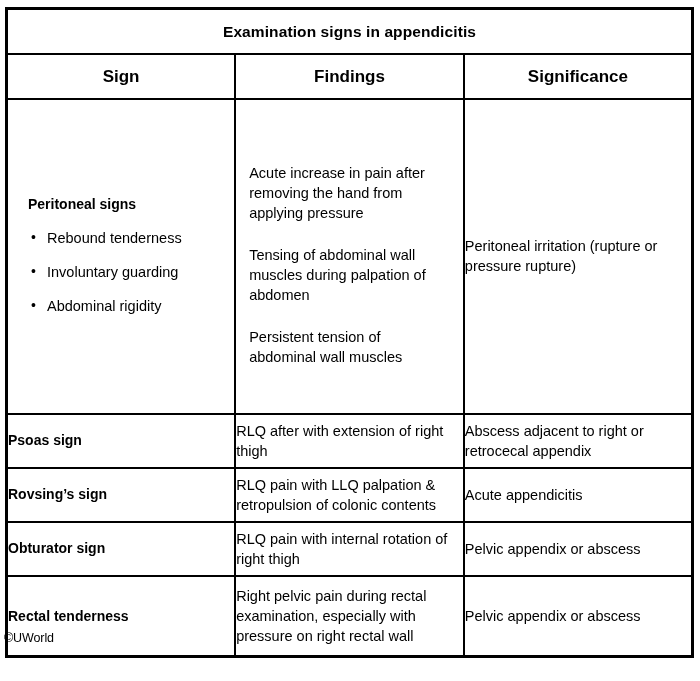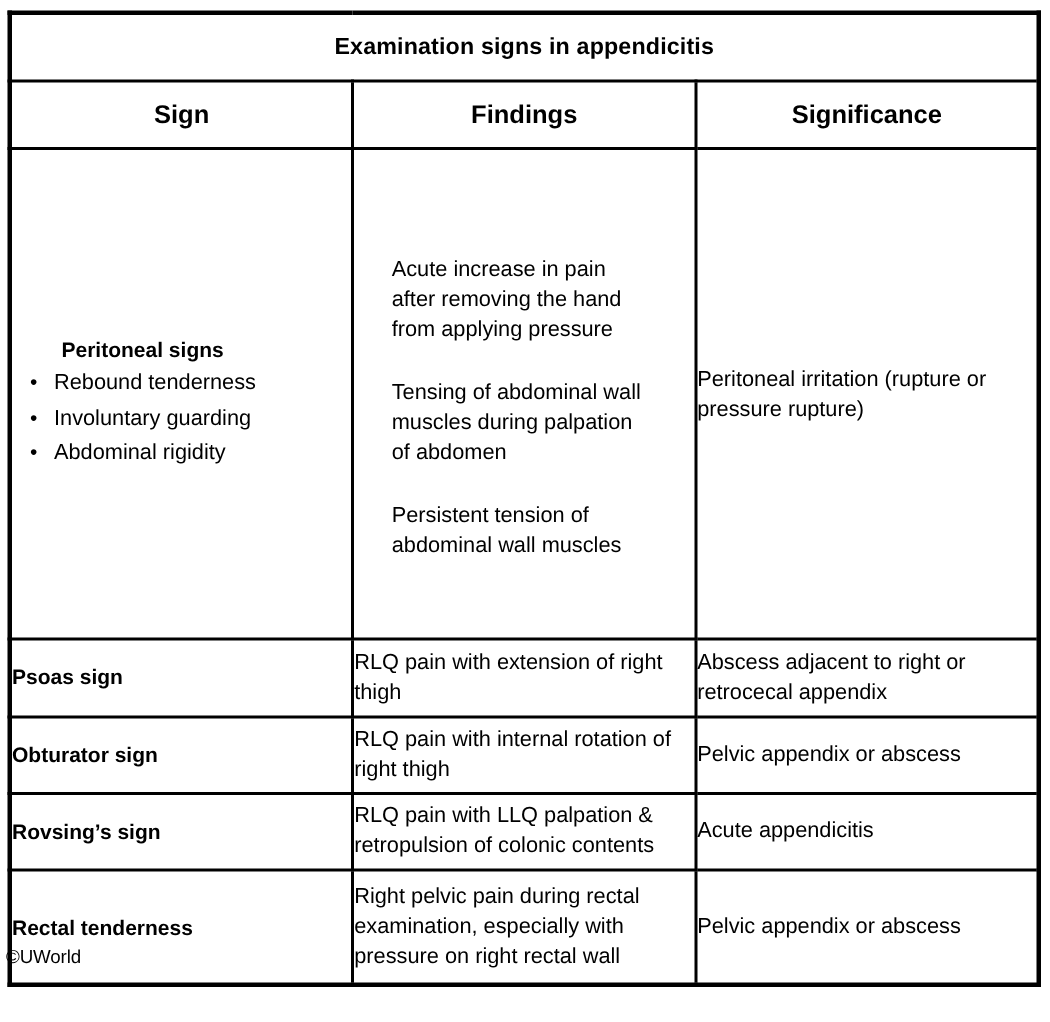--- a/index.html
+++ b/index.html
@@ -82,51 +82,51 @@
   }
 
   .cell-top {
     vertical-align: top;
   }
 
   
   .peri-head {
     font-weight: bold;
     font-size: 14px;
-    padding: 14px 12px 0 33px;
+    padding: 14px 12px 0 20px;
     line-height: 1.35;
   }
 
   ul.bullets {
     list-style: none;
     margin: 0;
     padding: 0;
   }
   ul.bullets li {
     position: relative;
     font-weight: normal;
     font-size: 14.5px;
     line-height: 1.32;
     padding: 0 10px 0 24px;
-    margin: 4px;
+    margin: 15px;
   }
   ul.bullets li::before {
     content: "\2022";
     position: absolute;
     left: 8px;
     top: -1px;
     font-size: 14px;
     line-height: 1.32;
   }
   .b1 { margin-top: 26px; }
   .b2 { margin-top: 46px; }
   .b3 { margin-top: 46px; }
 
   .para {
-    margin: 12px;
+    margin: 0;
   }
   .para + .para {
     margin-top: 22px;
   }
 
   .findings-stack {
     padding: 28px 14px 10px 13px;
     font-size: 14.5px;
     line-height: 1.38;
   }
@@ -175,37 +175,37 @@
               <p class="para">Acute increase in pain after removing the hand from applying pressure</p>
               <p class="para">Tensing of abdominal wall muscles during palpation of abdomen</p>
               <p class="para">Persistent tension of abdominal wall muscles</p>
             </div>
           </td>
           <td class="cell-text">Peritoneal irritation (rupture or pressure rupture)</td>
         </tr>
 
         <tr>
           <td class="cell-sign">Psoas sign</td>
-          <td class="cell-text">RLQ pain with extension of right thigh</td>
+          <td class="cell-text">RLQ after with extension of right thigh</td>
           <td class="cell-text">Abscess adjacent to right or retrocecal appendix</td>
+        </tr>
+
+        <tr>
+          <td class="cell-sign">Rovsing’s sign</td>
+          <td class="cell-text">RLQ pain with LLQ palpation &amp; retropulsion of colonic contents</td>
+          <td class="cell-text">Acute appendicitis</td>
         </tr>
 
         <tr>
           <td class="cell-sign">Obturator sign</td>
           <td class="cell-text">RLQ pain with internal rotation of right thigh</td>
           <td class="cell-text">Pelvic appendix or abscess</td>
         </tr>
 
         <tr>
-          <td class="cell-sign">Rovsing’s sign</td>
-          <td class="cell-text">RLQ pain with LLQ palpation &amp; retropulsion of colonic contents</td>
-          <td class="cell-text">Acute appendicitis</td>
-        </tr>
-
-        <tr>
           <td class="cell-sign">Rectal tenderness</td>
           <td class="cell-text">Right pelvic pain during rectal examination, especially with pressure on right rectal wall</td>
           <td class="cell-text">Pelvic appendix or abscess</td>
         </tr>
 
       </tbody>
     </table>
   </div>
 
   <div class="footer">©UWorld</div>

